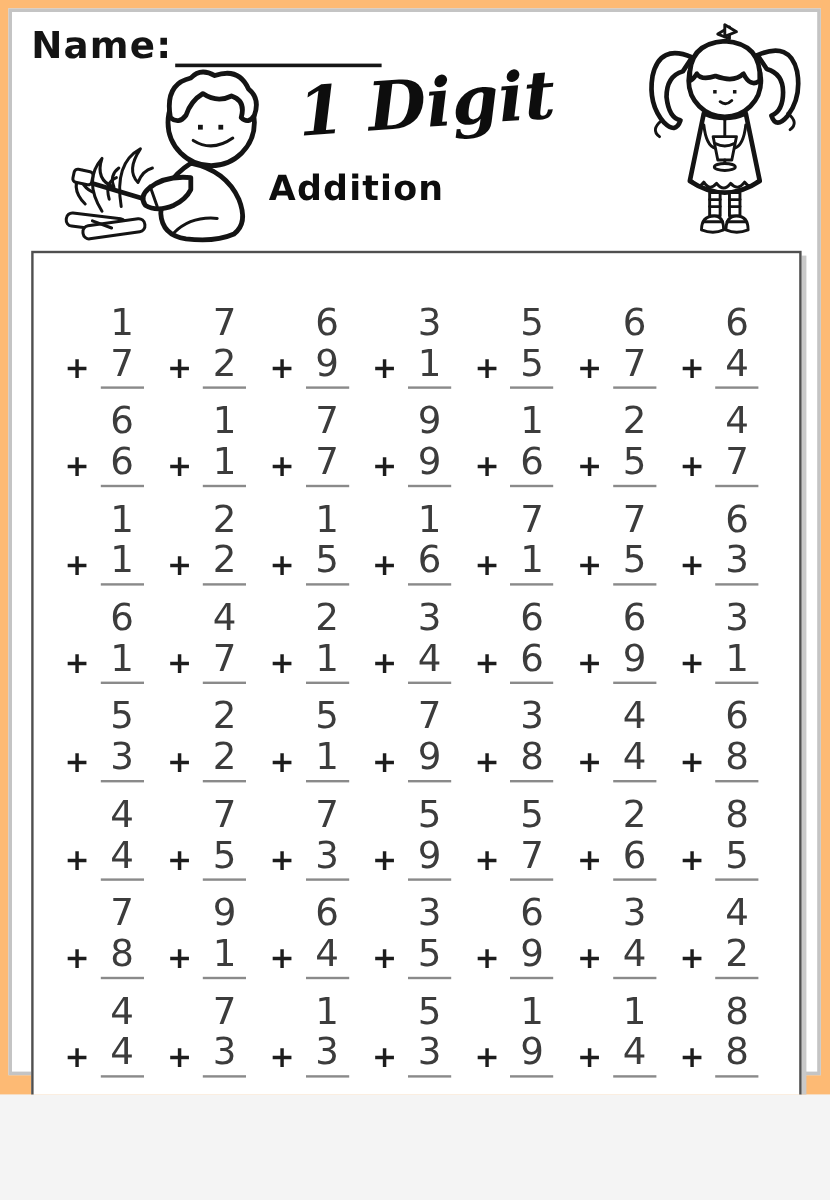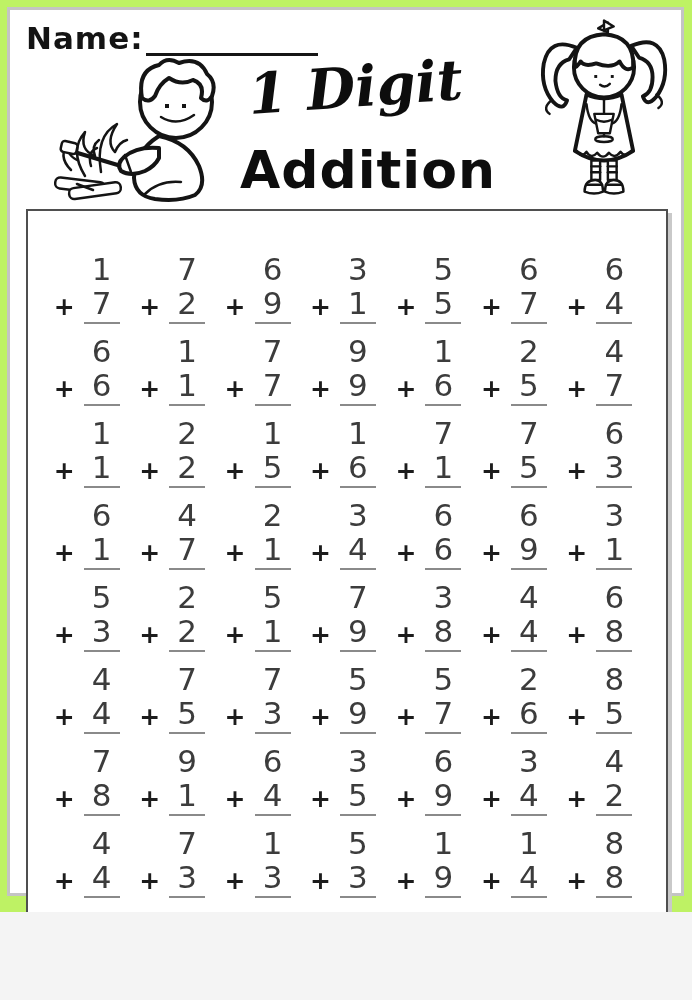--- a/index.html
+++ b/index.html
@@ -1,34 +1,34 @@
 <!DOCTYPE html>
 <html><head>
 <meta charset="utf-8">
 <style>
   * { margin:0; padding:0; box-sizing:border-box; }
   html,body { width:692px; height:1000px; background:#f4f4f4; font-family:"DejaVu Sans", sans-serif; }
-  .sheet { position:relative; width:692px; height:912px; background:#bef264; overflow:hidden; }
+  .sheet { position:relative; width:692px; height:912px; background:#fdba74; overflow:hidden; }
 
   
   .page-frame { position:absolute; left:7px; top:7px; right:8px; bottom:16px;
                 border:3px solid #c4c4c4; background:#ffffff; }
 
   
   .name-row { position:absolute; left:26px; top:20px; display:flex; align-items:flex-end; }
   .name-label { font-size:31px; font-weight:600; color:#141414; letter-spacing:1px;
                 font-family:"DejaVu Sans", sans-serif; }
   .name-line { display:inline-block; width:172px; border-bottom:3px solid #161616; height:30px; margin-left:2px; }
 
   
   .title-script { position:absolute; left:248px; top:52px; width:260px;
                   font-family:"DejaVu Serif", serif; font-style:italic; font-weight:700;
                   font-size:56px; color:#0d0d0d; transform:rotate(-4deg); white-space:nowrap; }
-  .title-bold { position:absolute; left:240px; top:140px; font-family:"DejaVu Sans", sans-serif;
-                font-weight:800; font-size:52px; letter-spacing:1px; color:#0d0d0d; }
+  .title-bold { position:absolute; left:224px; top:140px; font-family:"DejaVu Sans", sans-serif;
+                font-weight:800; font-size:29px; letter-spacing:1px; color:#0d0d0d; }
 
   
   .boy-art  { position:absolute; left:40px; top:54px; width:202px; height:150px; }
   .girl-art { position:absolute; left:536px; top:12px; width:136px; height:196px; }
   svg .ln { fill:none; stroke:#141414; stroke-width:4; stroke-linecap:round; stroke-linejoin:round; }
   svg .ln2 { fill:none; stroke:#141414; stroke-width:2.5; stroke-linecap:round; stroke-linejoin:round; }
   svg .wh { fill:#ffffff; stroke:#141414; stroke-width:4; stroke-linejoin:round; }
   svg .wh2 { fill:#ffffff; stroke:#141414; stroke-width:2.5; stroke-linejoin:round; }
 
   

